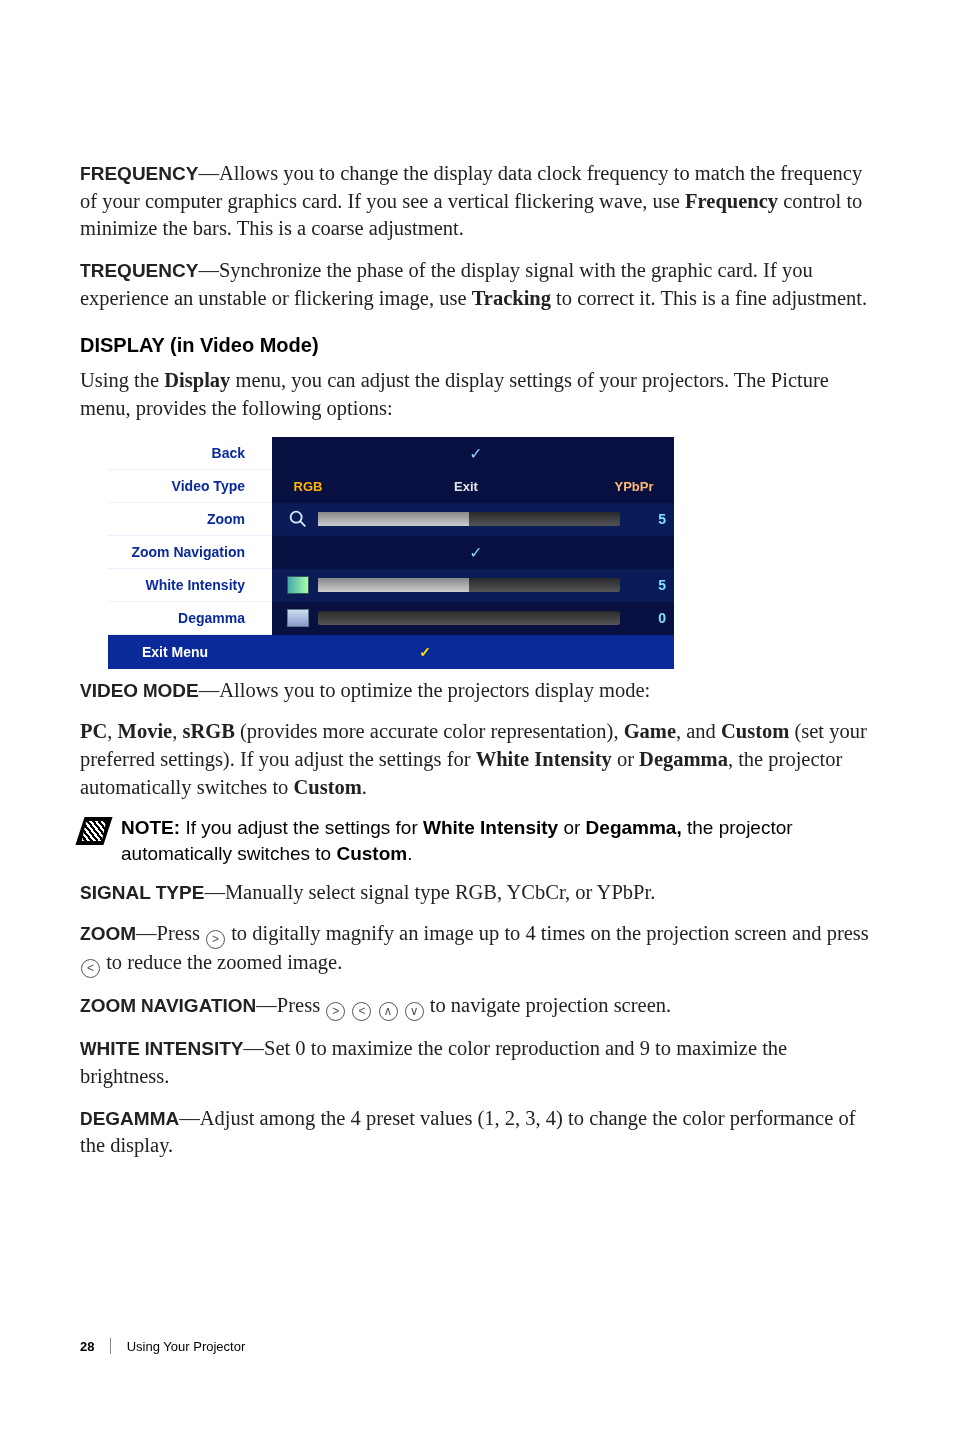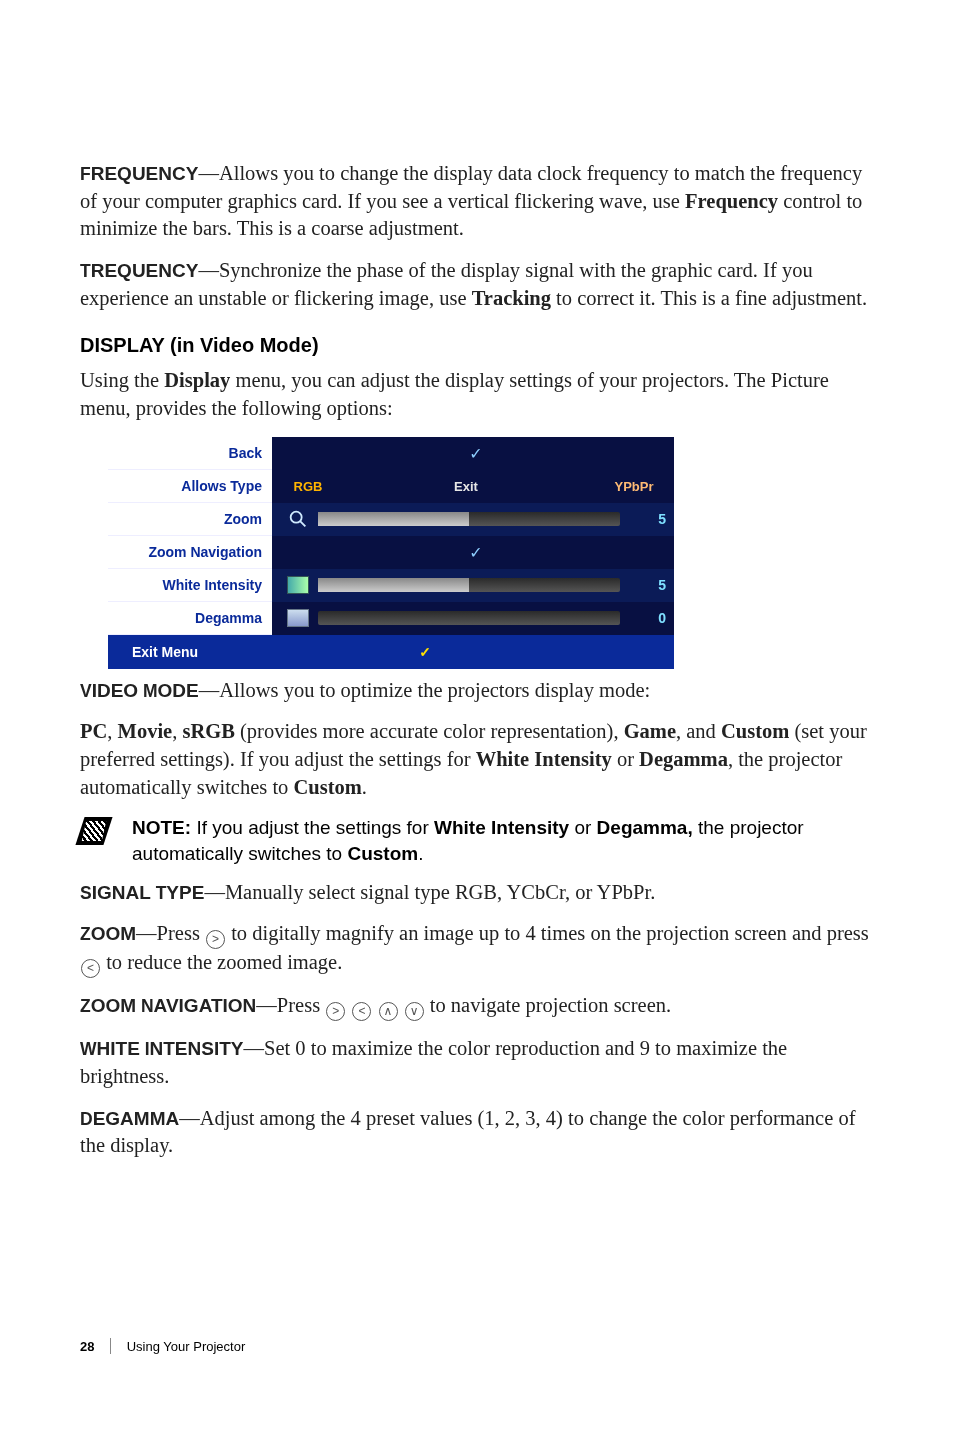--- a/index.html
+++ b/index.html
@@ -44,21 +44,21 @@
     font-size: 14px;
     color: #fff;
   }
   .osd-row { display: flex; align-items: stretch; height: 33px; }
   .osd-label {
     width: 164px;
     background: #ffffff;
     color: #0a2a9a;
     font-weight: bold;
     text-align: right;
-    padding-right: 10px;
+    padding-right: 27px;
     display: flex;
     align-items: center;
     justify-content: flex-end;
     border-bottom: 1px solid #eef;
   }
   .osd-vals {
     flex: 1;
     display: flex;
     align-items: center;
     background: #0b1b57;
@@ -99,21 +99,21 @@
   .osd-check {
     flex:1; text-align:center; color:#8fd0ff;
     font-size:16px;
   }
   .osd-exit {
     height: 34px;
     background: #0a2a9a;
     color: #fff;
     font-weight: bold;
     display:flex; align-items:center;
-    padding-left: 24px;
+    padding-left: 34px;
     position: relative;
   }
   .osd-exit .chk {
     position:absolute; left: 55%; color:#ffe000;
   }
   .mag-icon {
     width:22px; height:22px;
     display:inline-block;
   }
   .grad-icon {
@@ -122,21 +122,21 @@
     border:1px solid #355;
   }
   .curve-icon {
     width:22px; height:18px; display:inline-block;
     background: linear-gradient(#cde,#89c);
     border:1px solid #678;
   }
   .note-row {
     display:flex; align-items:flex-start;
     margin: 10px 0 12px 0;
-    gap: 24px;
+    gap: 13px;
   }
   .note-icon {
     width: 28px; height: 28px;
     background: #000;
     transform: skewX(-18deg);
     position: relative;
     flex-shrink:0;
     margin-top:2px;
   }
   .note-icon::after {
@@ -200,21 +200,21 @@
 </p>
 
 <div class="osd">
   <div class="osd-row">
     <div class="osd-label">Back</div>
     <div class="osd-vals dark">
       <div class="osd-check">✓</div>
     </div>
   </div>
   <div class="osd-row">
-    <div class="osd-label">Allows Type</div>
+    <div class="osd-label">Video Type</div>
     <div class="osd-vals dark">
       <div class="osd-seg sel" style="flex:0 0 60px">RGB</div>
       <div class="osd-seg">Exit</div>
       <div class="osd-seg ypbpr" style="flex:0 0 80px">YPbPr</div>
     </div>
   </div>
   <div class="osd-row">
     <div class="osd-label">Zoom</div>
     <div class="osd-vals">
       <div class="osd-iconcell">

